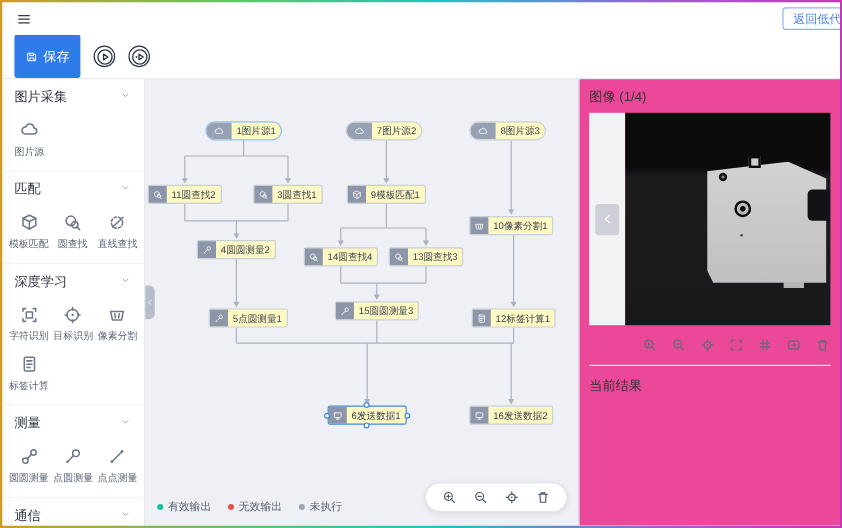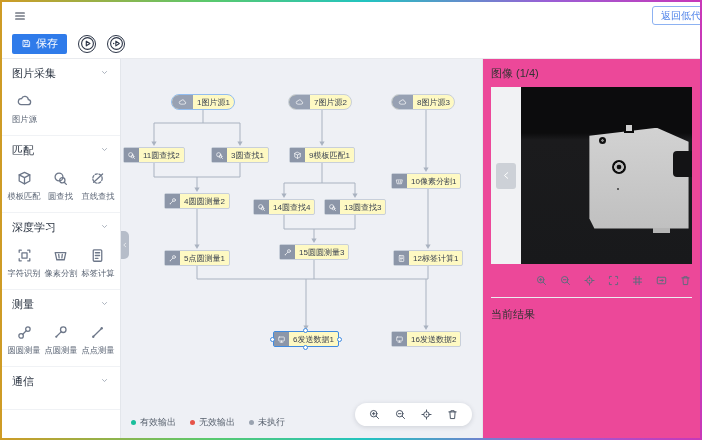--- a/index.html
+++ b/index.html
@@ -6,21 +6,21 @@
   body{width:702px;height:440px;overflow:hidden;font-family:"Liberation Sans","DejaVu Sans",sans-serif;}
   *{box-sizing:border-box;}
   .frame{width:702px;height:440px;padding:2px;background:linear-gradient(90deg,#cf9b25 0%,#59c96e 30%,#22c4c0 52%,#9a5fd6 78%,#c837b8 100%);}
   .app{width:100%;height:100%;background:#fff;display:flex;flex-direction:column;overflow:hidden;position:relative;}
   
   .topbar{flex:0 0 27px;display:flex;align-items:center;padding:0 9px;position:relative;background:#fff;}
   .icon-btn{border:none;background:none;padding:2px;color:#2c3547;display:flex;align-items:center;cursor:pointer;}
   .back-btn{position:absolute;right:-20px;top:4px;height:19px;padding:0 8px;border:1px solid #8db2f2;color:#4f83ea;background:#fff;font-size:10px;border-radius:3px;white-space:nowrap;cursor:pointer;}
   
   .toolbar{flex:0 0 29px;display:flex;align-items:center;gap:11px;padding:0 10px;background:#fff;}
-  .save-btn{display:flex;align-items:center;gap:4px;background:#2f7bea;color:#fff;font-size:11px;height:20px;padding:0 9px;border:none;border-radius:2px;cursor:pointer;}
+  .save-btn{display:flex;align-items:center;gap:4px;background:#2f7bea;color:#fff;font-size:11px;height:36px;padding:0 9px;border:none;border-radius:2px;cursor:pointer;}
   .round-btn{width:18px;height:18px;border-radius:50%;border:1.2px solid #2c3547;background:#fff;display:flex;align-items:center;justify-content:center;color:#2c3547;padding:0;cursor:pointer;}
   
   .body{flex:1;display:flex;min-height:0;}
   .sidebar{flex:0 0 118px;width:118px;background:#fff;border-top:1px solid #e8eaee;overflow:hidden;}
   .section{border-bottom:1px solid #f0f2f5;}
   .sec-head{display:flex;align-items:center;justify-content:space-between;padding:7px 10px 4px;font-size:11px;color:#2b3442;}
   .sec-head .chev{color:#9aa3b0;}
   .items{display:flex;flex-wrap:wrap;padding:2px 4px 7px;text-align:center;}
   .s-item{width:33.33%;display:flex;flex-direction:column;align-items:center;gap:3px;padding:5px 0 2px;cursor:pointer;}
   .s-item .ic{color:#6d7789;height:18px;display:flex;align-items:center;}
@@ -169,20 +169,30 @@
                   <svg viewBox="0 0 16 16" width="17" height="17" fill="none" stroke="currentColor" stroke-width="1.2" stroke-linecap="round" stroke-linejoin="round">
                     <path d="M3,5 V3 H5 M11,3 H13 V5 M13,11 V13 H11 M5,13 H3 V11"></path>
                     <rect x="5.6" y="5.6" width="4.8" height="4.8"></rect>
                   </svg>
                 </span>
                 <span class="lb">字符识别</span>
               </div>
               <div class="s-item">
                 <span class="ic">
                   <svg viewBox="0 0 16 16" width="17" height="17" fill="none" stroke="currentColor" stroke-width="1.2" stroke-linecap="round" stroke-linejoin="round">
+                    <circle cx="8" cy="8" r="4.4"></circle>
+                    <circle cx="8" cy="8" r="0.9" fill="currentColor" stroke="none"></circle>
+                    <path d="M8,2.2 V4 M8,12 V13.8 M2.2,8 H4 M12,8 H13.8"></path>
+                  </svg>
+                </span>
+                <span class="lb">目标识别</span>
+              </div>
+              <div class="s-item">
+                <span class="ic">
+                  <svg viewBox="0 0 16 16" width="17" height="17" fill="none" stroke="currentColor" stroke-width="1.2" stroke-linecap="round" stroke-linejoin="round">
                     <path d="M3,5.2 H13 L11.5,12 H4.5 Z"></path>
                     <path d="M6.3,7 L6.7,10.2 M9.7,7 L9.3,10.2"></path>
                   </svg>
                 </span>
                 <span class="lb">像素分割</span>
               </div>
               <div class="s-item">
                 <span class="ic">
                   <svg viewBox="0 0 16 16" width="17" height="17" fill="none" stroke="currentColor" stroke-width="1.2" stroke-linecap="round" stroke-linejoin="round">
                     <rect x="4" y="2.6" width="8" height="10.8" rx="1"></rect>
@@ -416,21 +426,21 @@
           <div class="node" style="left: 203px; top: 140px;">
             <span class="nicon">
               <svg viewBox="0 0 16 16" width="9" height="9" fill="none" stroke="currentColor" stroke-width="1.2" stroke-linecap="round" stroke-linejoin="round">
                 <circle cx="6.6" cy="6.6" r="3.7"></circle>
                 <circle cx="9.7" cy="9.7" r="2.5"></circle>
                 <path d="M11.5,11.5 L13.5,13.5"></path>
               </svg>
             </span>
             <span class="nlabel">13圆查找3</span>
           </div>
-          <div class="node" style="left: 43px; top: 191px; text-align: center;">
+          <div class="node" style="left: 53px; top: 191px; text-align: center;">
             <span class="nicon">
               <svg viewBox="0 0 16 16" width="9" height="9" fill="none" stroke="currentColor" stroke-width="1.2" stroke-linecap="round" stroke-linejoin="round">
                 <circle cx="10.6" cy="5.4" r="2.6"></circle>
                 <path d="M8.8,7.2 L4.2,11.8"></path>
                 <circle cx="4" cy="12" r="1" fill="currentColor" stroke="none"></circle>
               </svg>
             </span>
             <span class="nlabel">5点圆测量1</span>
           </div>
           <div class="node" style="left: 158px; top: 185px;">

